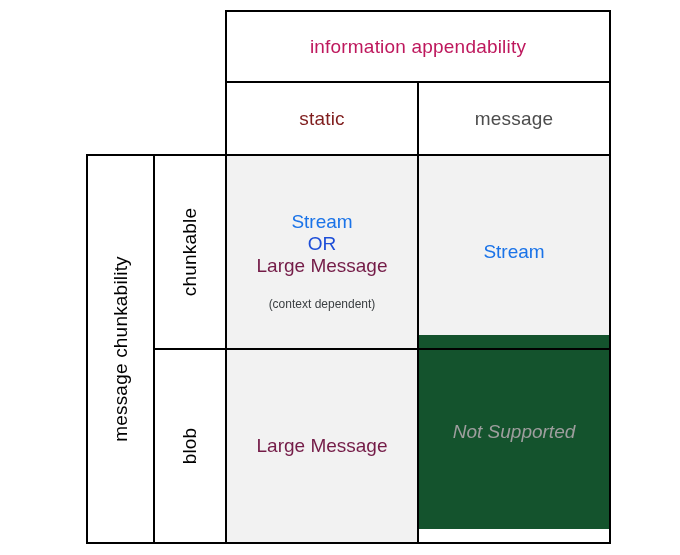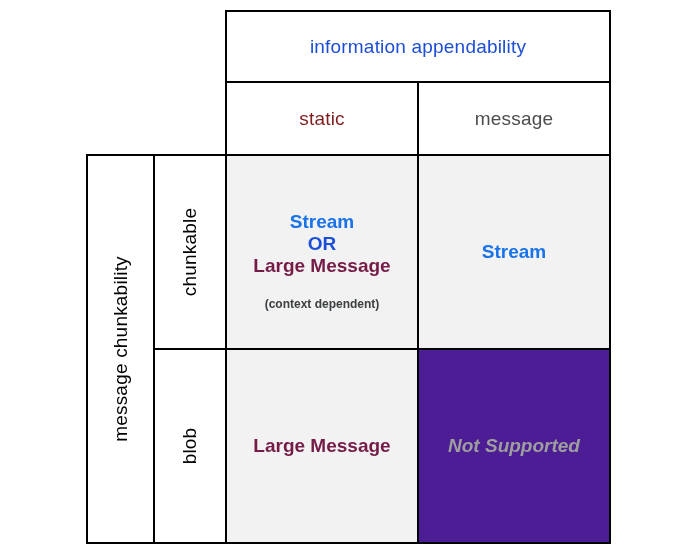--- a/index.html
+++ b/index.html
@@ -25,21 +25,21 @@
     color: #4d4d4d;
     letter-spacing: 0.2px;
   }
   .axis-row-text {
     font-size: 19px;
     color: #000000;
     white-space: nowrap;
     transform: rotate(-90deg);
     letter-spacing: 0.2px;
   }
-  .cell { background: #f2f2f2; font-weight: bold; }
+  .cell { background: #f2f2f2; }
   .stack {
     display: flex;
     flex-direction: column;
     align-items: center;
     justify-content: center;
   }
   .stack.offset { padding-top: 20px; }
   .cell-line {
     font-size: 19px;
     line-height: 22px;
@@ -56,21 +56,21 @@
   }
   .vline { width: 1.5px; }
   .hline { height: 1.5px; }
 </style>
 </head>
 <body>
 
 <div class="canvas">
 
   <div class="area" style="left:226px; top:11px; width:384px; height:71px;">
-    <span class="axis-col-text" style="color: #1d4ed8;">information appendability</span>
+    <span class="axis-col-text" style="color: #be185d;">information appendability</span>
   </div>
 
   <div class="area" style="left:226px; top:82px; width:192px; height:73px;">
     <span class="axis-col-text" style="color: #7f1d1d;">static</span>
   </div>
   <div class="area" style="left:418px; top:82px; width:192px; height:73px;">
     <span class="axis-col-text" style="color: rgb(77, 77, 77);">message</span>
   </div>
 
   <div class="area" style="left:87px; top:155px; width:67px; height:388px;">
@@ -94,21 +94,21 @@
   </div>
 
   <div class="area cell" style="left: 418px; top: 155px; width: 192px; height: 194px; background: rgb(242, 242, 242);">
     <span class="cell-line" style="color: rgb(26, 115, 232);">Stream</span>
   </div>
 
   <div class="area cell" style="left: 226px; top: 349px; width: 192px; height: 194px; background: rgb(242, 242, 242);">
     <span class="cell-line" style="color: rgb(116, 27, 71);">Large Message</span>
   </div>
 
-  <div class="area cell" style="left: 418px; top: 349px; width: 192px; height: 194px; background: #4c1d95;">
+  <div class="area cell" style="left: 418px; top: 335px; width: 192px; height: 194px; background: #14532d;">
     <span class="cell-line italic" style="color: rgb(158, 158, 158);">Not Supported</span>
   </div>
 
   <div class="vline" style="left: 225.25px; top: 10.25px; height: 534px; background: rgb(0, 0, 0);"></div>
   <div class="vline" style="left: 609.25px; top: 10.25px; height: 534px; background: rgb(0, 0, 0);"></div>
   <div class="vline" style="left: 417.25px; top: 81.25px; height: 463px; background: rgb(0, 0, 0);"></div>
   <div class="vline" style="left: 86.25px; top: 154.25px; height: 390px; background: rgb(0, 0, 0);"></div>
   <div class="vline" style="left: 153.25px; top: 154.25px; height: 390px; background: rgb(0, 0, 0);"></div>
 
   <div class="hline" style="left: 225.25px; top: 10.25px; width: 385.5px; background: rgb(0, 0, 0);"></div>

